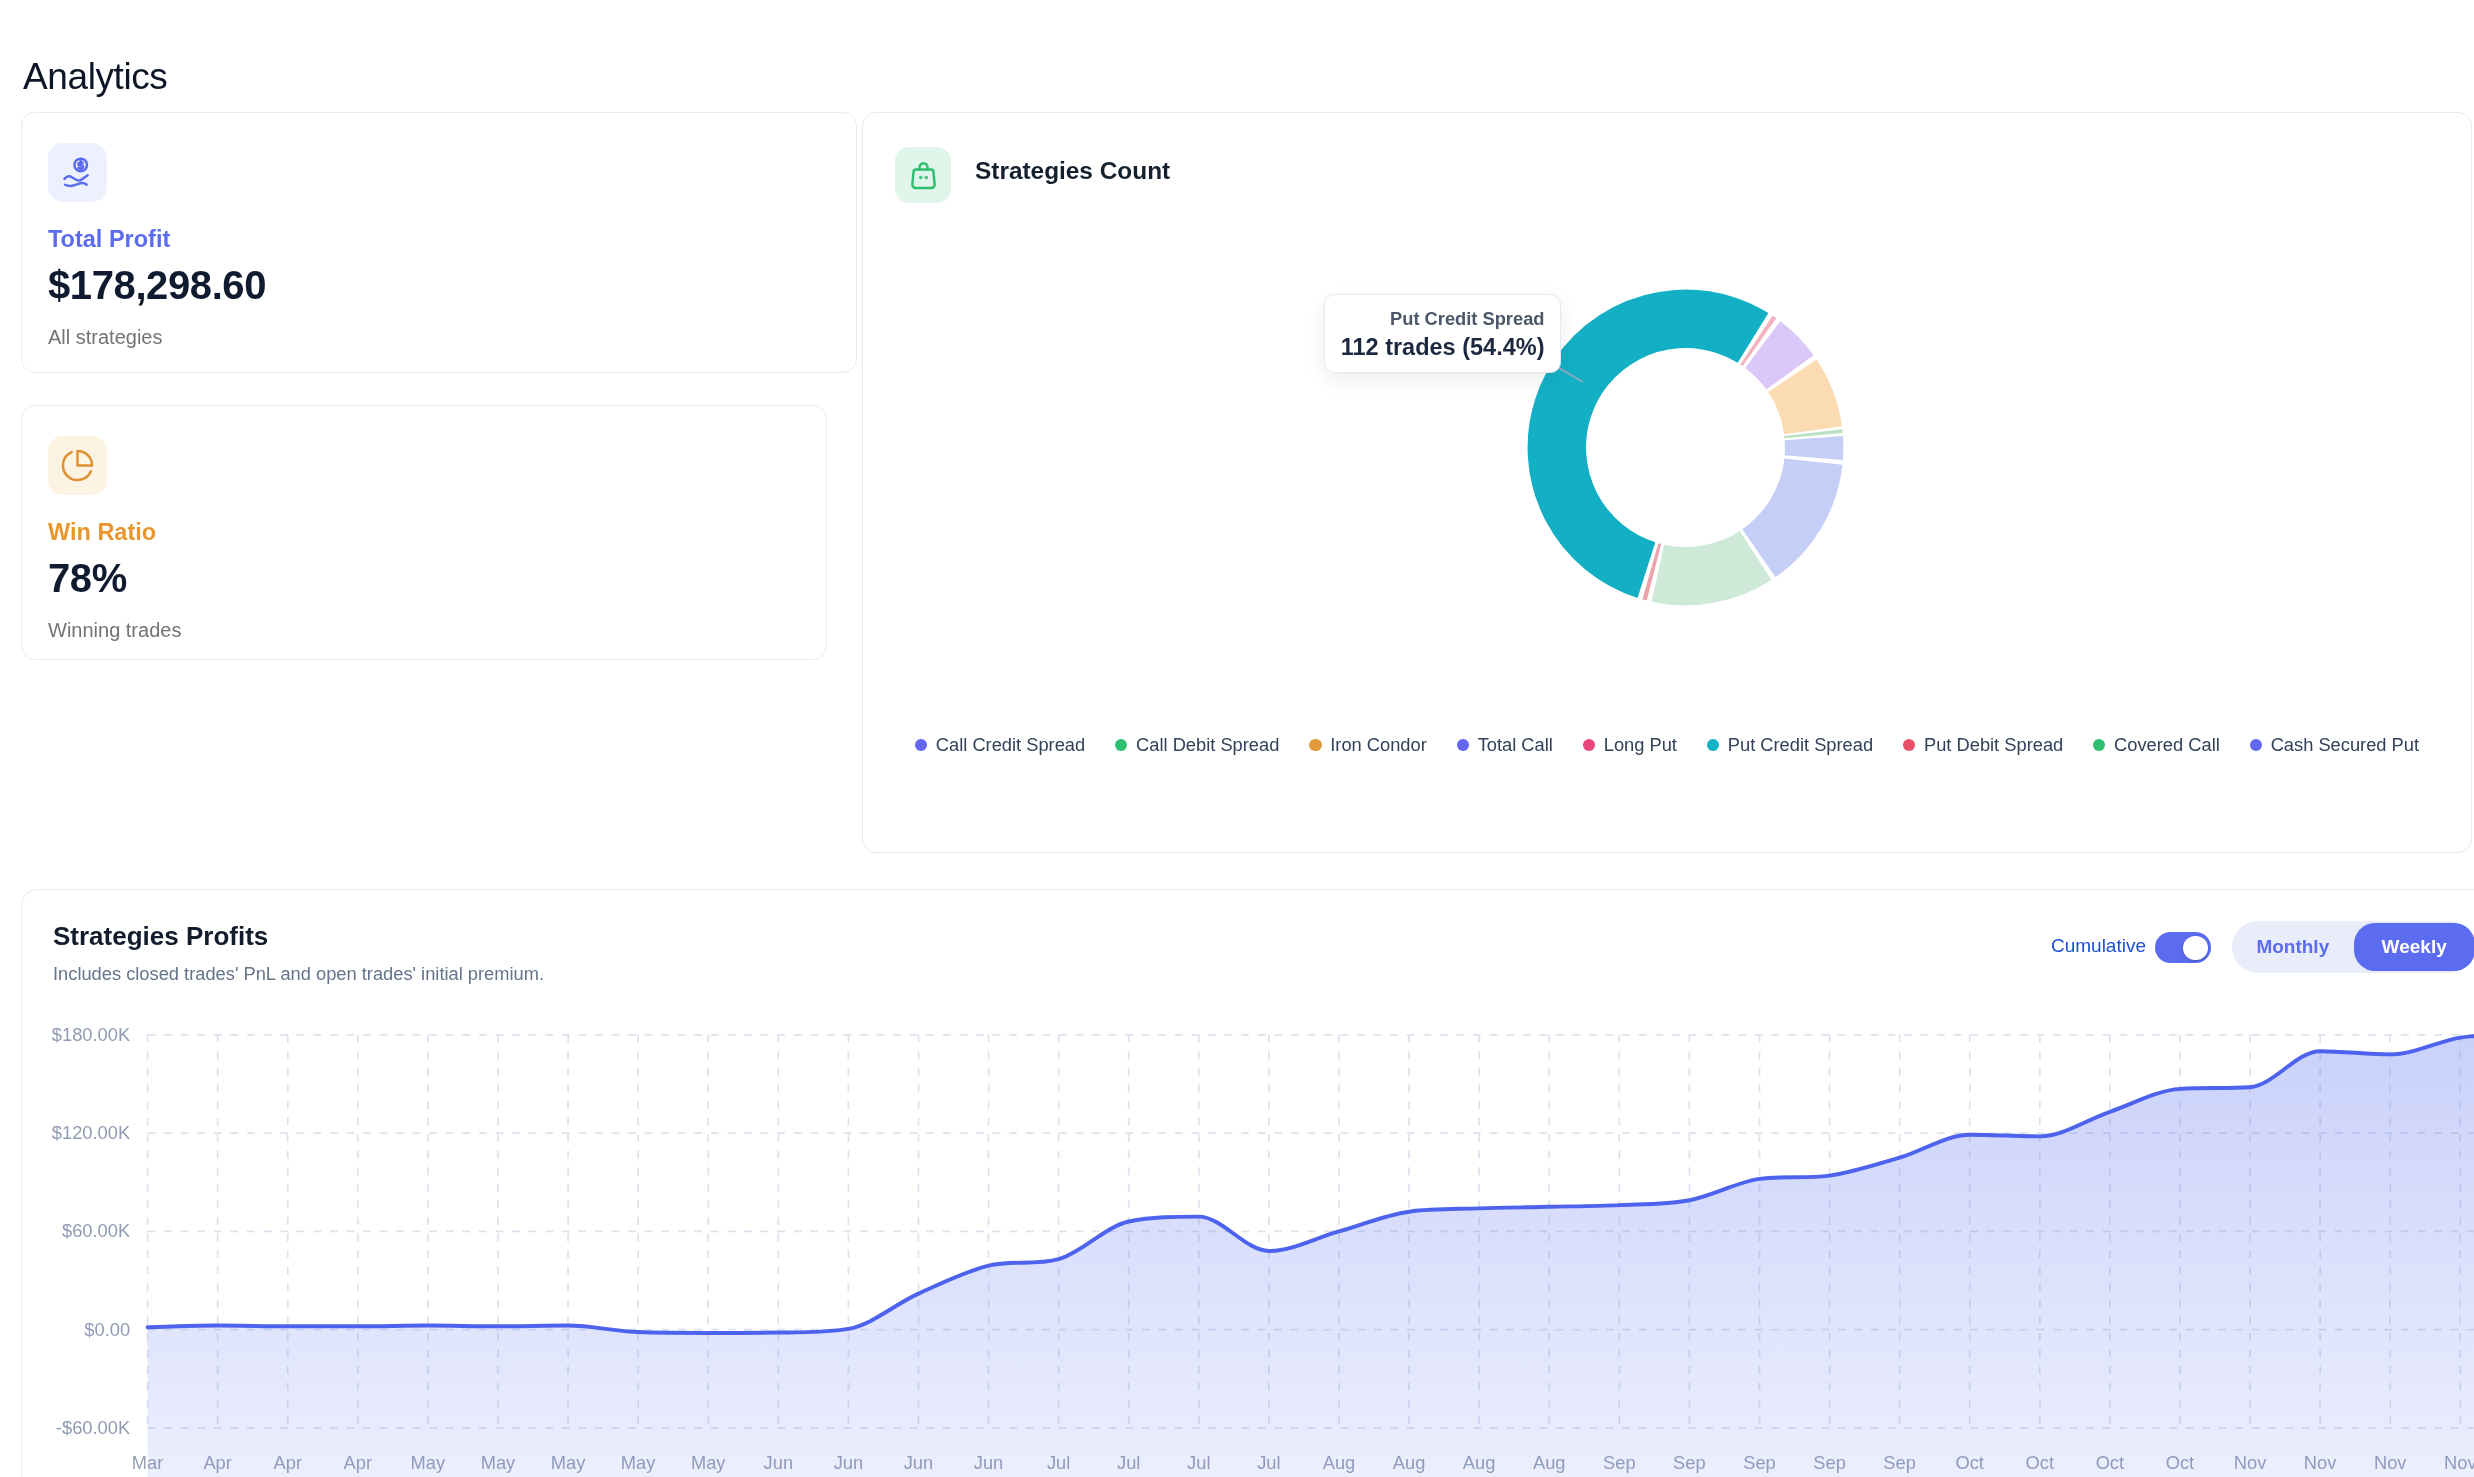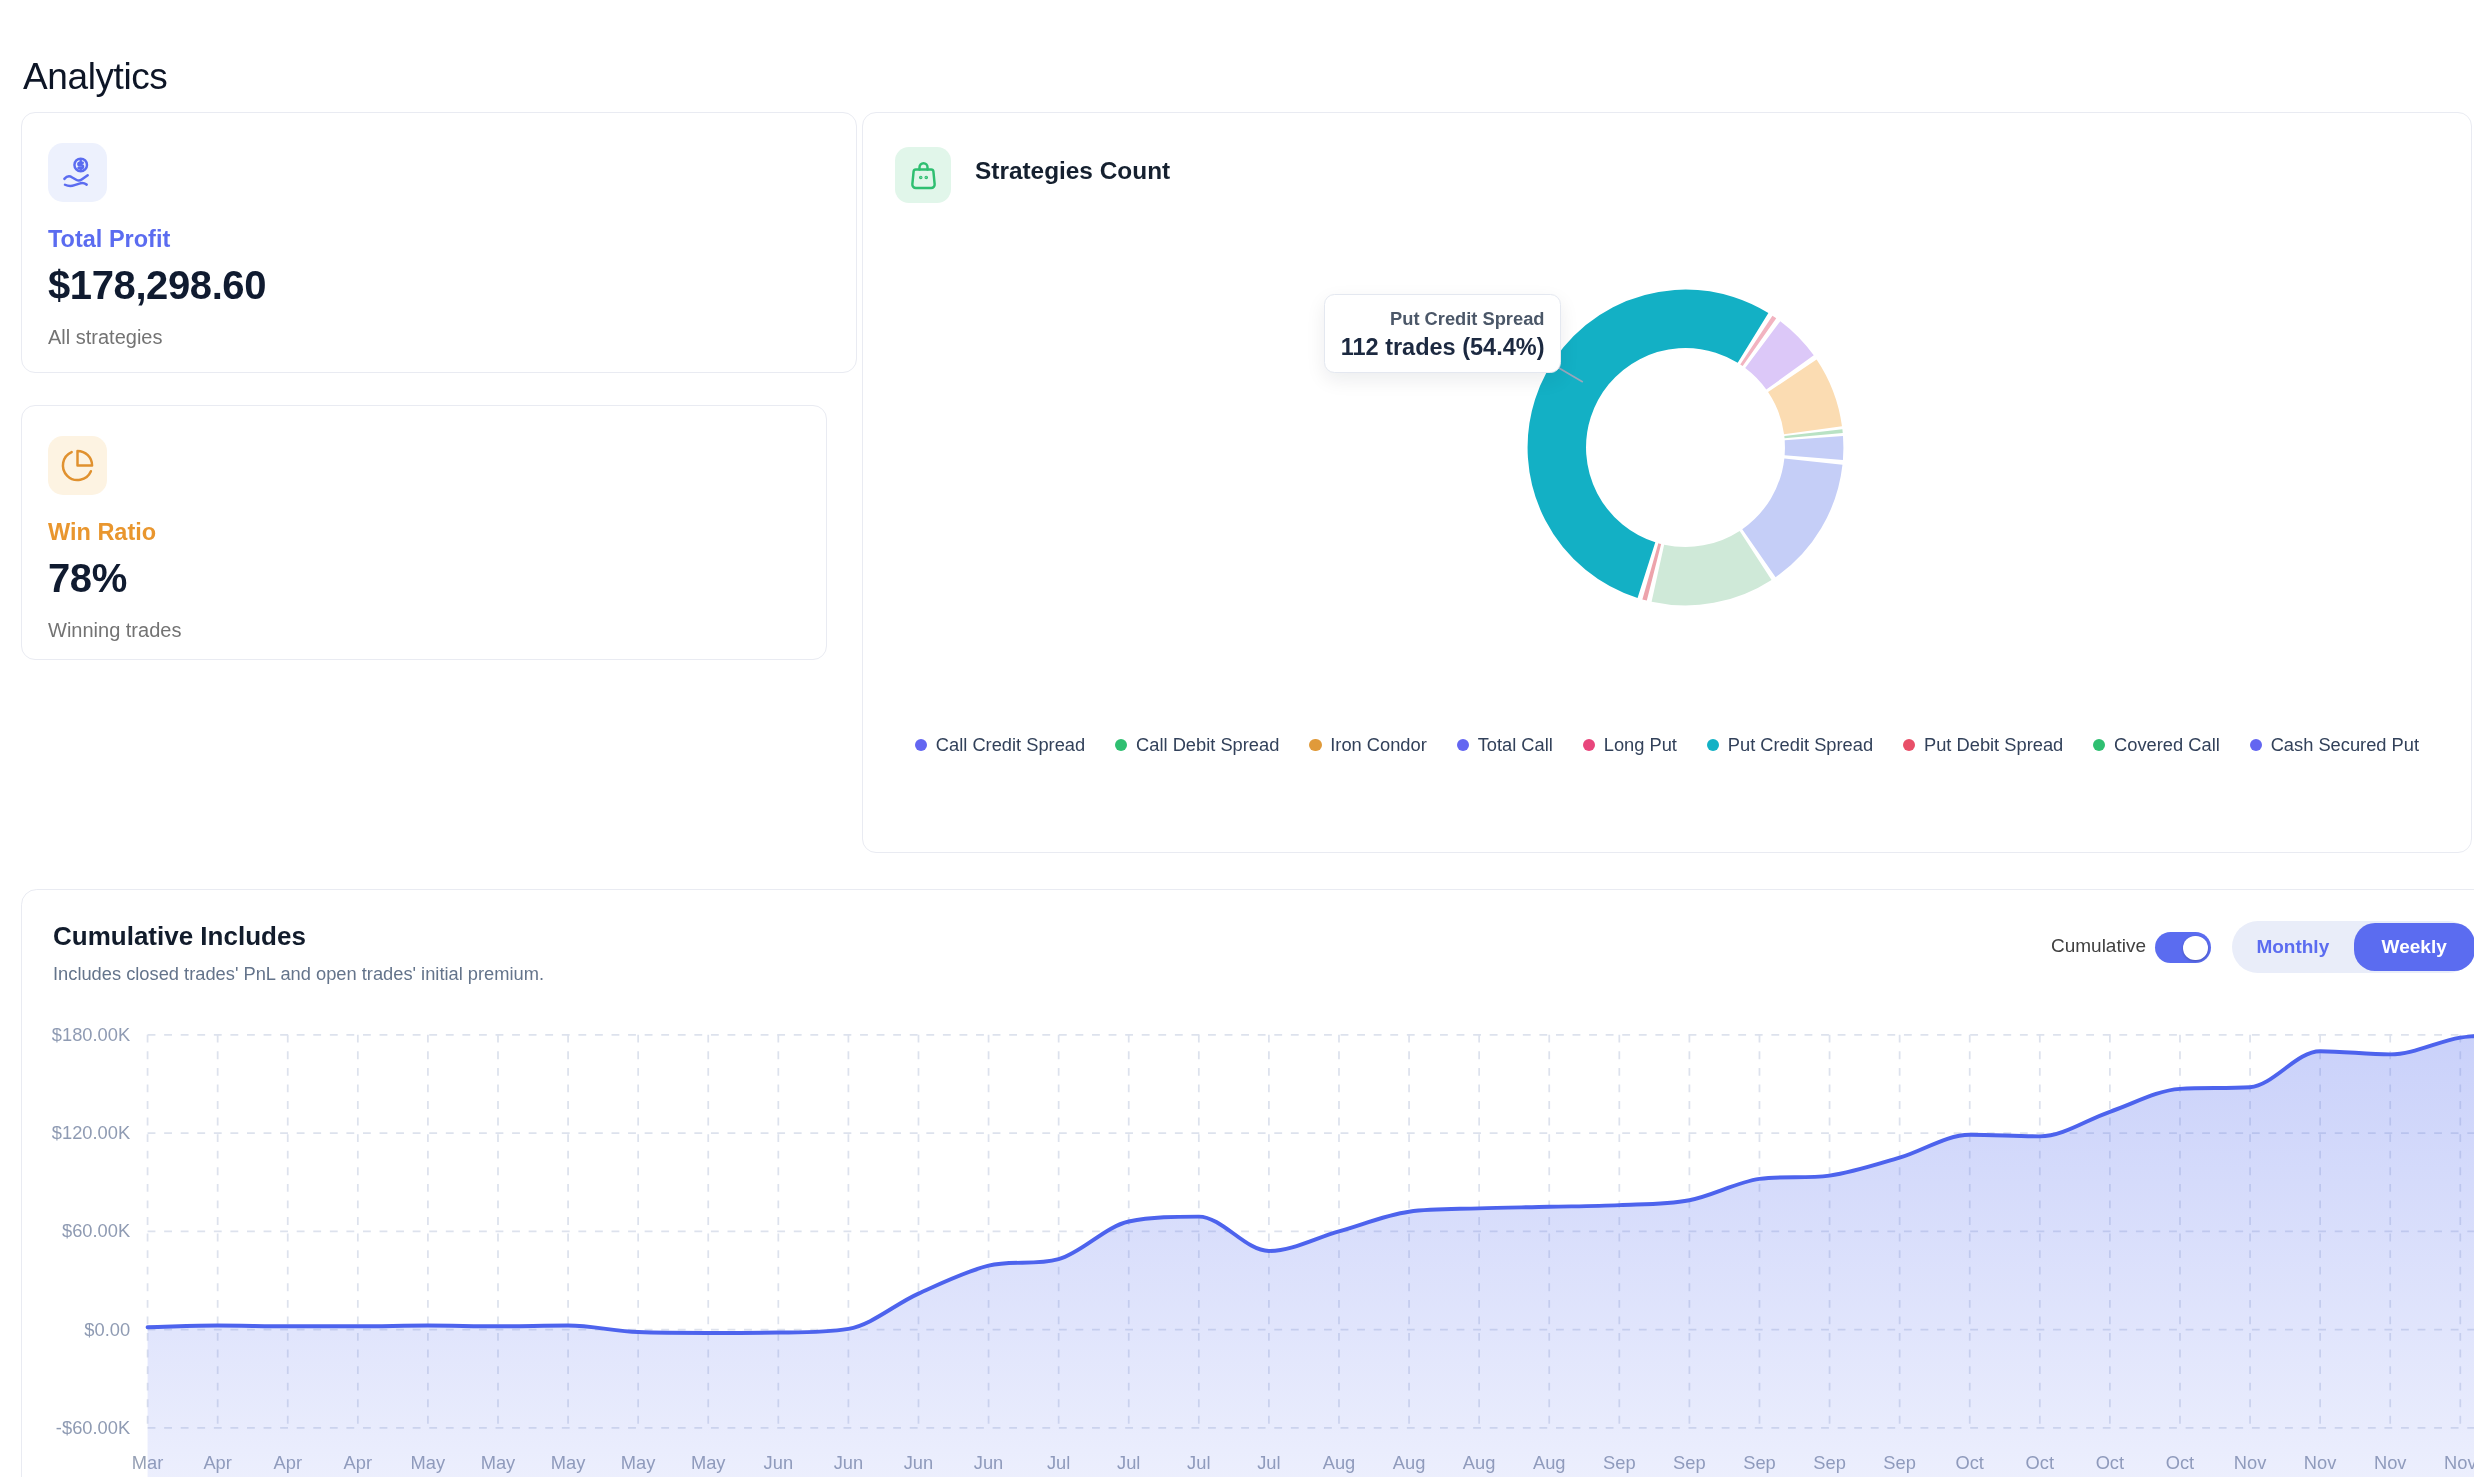--- a/index.html
+++ b/index.html
@@ -34,21 +34,21 @@
   #donut-tooltip .tt-value{font-size:23.5px;color:#1c2940;font-weight:800;line-height:30px;}
   #tt-leader{position:absolute;left:646px;top:223px;width:80px;height:52px;}
   #strategy-legend{position:absolute;left:0;right:0;top:621px;display:flex;flex-wrap:wrap;justify-content:center;
     column-gap:30px;row-gap:8.7px;list-style:none;margin:0;padding:0;}
   #strategy-legend li{display:flex;align-items:center;gap:8.7px;font-size:18.3px;color:#32415a;}
   #strategy-legend .dot{width:12.2px;height:12.2px;border-radius:50%;display:inline-block;}
   
   #card-cumulative{left:21px;top:889px;width:2485px;height:628px;border-radius:15.7px;}
   #card-cumulative .c-title{position:absolute;left:31px;top:31px;font-size:26px;font-weight:600;color:#121c2c;}
   #card-cumulative .c-sub{position:absolute;left:31px;top:73px;font-size:18.3px;color:#64748b;}
-  #toggle-label{position:absolute;left:1901px;top:45px;width:223px;text-align:right;font-size:19px;color:#404040;font-weight:500;}
+  #toggle-label{position:absolute;left:1901px;top:45px;width:223px;text-align:right;font-size:19px;color:#1d4ed8;font-weight:500;}
   #cumulative-toggle{position:absolute;left:2133px;top:42px;width:56px;height:31px;border-radius:15.7px;background:#5b6cf0;cursor:pointer;}
   #cumulative-toggle .knob{position:absolute;right:3.5px;top:3.5px;width:24.4px;height:24.4px;border-radius:50%;background:#fff;box-shadow:0 0.9px 2.6px rgba(0,0,0,.25);}
   #period-segment{position:absolute;left:2210px;top:31px;width:242px;height:52px;border-radius:26px;background:#e9edf9;
     display:flex;align-items:center;}
   #btn-monthly{border:none;background:none;font-family:inherit;font-size:19px;font-weight:600;color:#5b6cf0;padding:0 24.4px;cursor:pointer;}
   #btn-weekly{border:none;background:#5b6cf0;color:#fff;font-family:inherit;font-size:19px;font-weight:600;
     height:48px;border-radius:21px;padding:0 28px;margin-right:5.2px;cursor:pointer;}
   #line-chart{position:absolute;left:0px;top:122px;width:2454px;height:506px;}
 </style>
 </head>
@@ -148,21 +148,21 @@
         <span>Covered Call</span>
       </li>
       <li>
         <span class="dot" style="background: rgb(99, 102, 241);"></span>
         <span>Cash Secured Put</span>
       </li>
     </ul>
 </div>
 
 <div class="card" id="card-cumulative">
-  <div class="c-title">Cumulative Includes</div>
+  <div class="c-title">Strategies Profits</div>
   <div class="c-sub">Includes closed trades' PnL and open trades' initial premium.</div>
 
   <div id="toggle-label">Cumulative</div>
   <div id="cumulative-toggle">
     <div class="knob"></div>
   </div>
   <div id="period-segment">
     <button id="btn-monthly">Monthly</button>
     <button id="btn-weekly">Weekly</button>
   </div>

